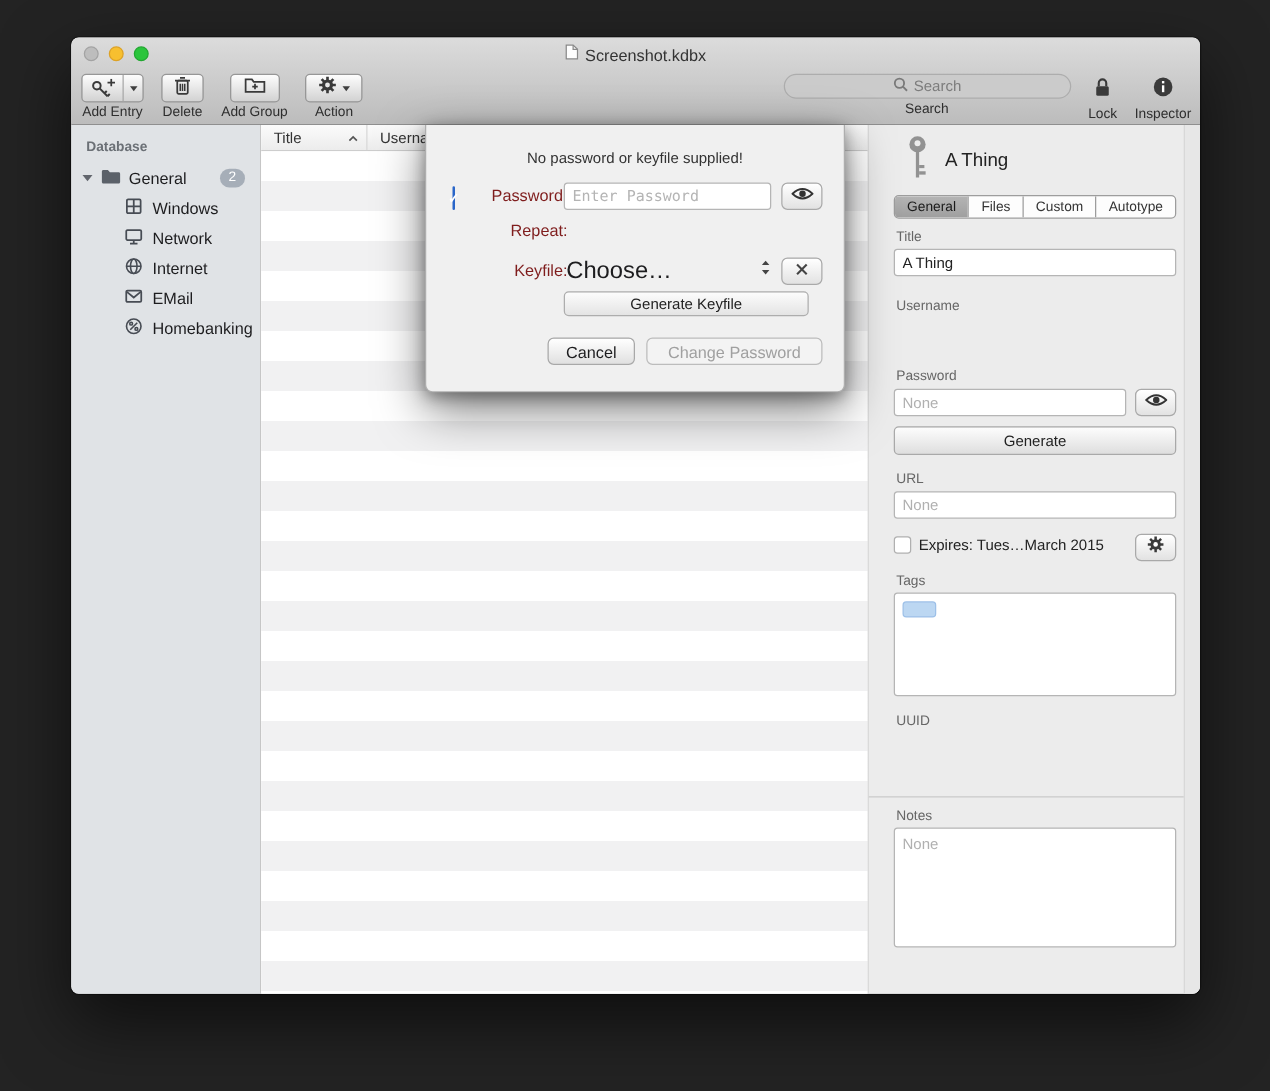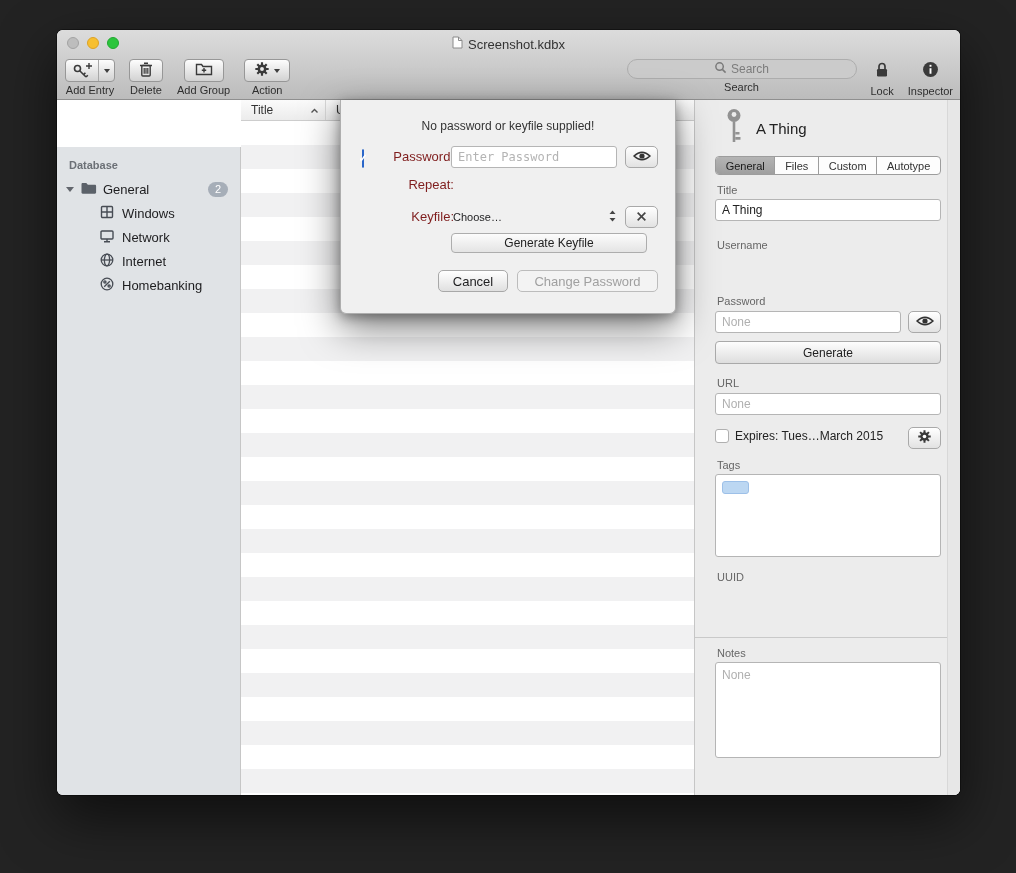--- a/index.html
+++ b/index.html
@@ -29,21 +29,21 @@
   .btn-plain{width:34px;display:flex;align-items:center;justify-content:center;}
   .tb-iconbtn{height:23px;display:flex;align-items:center;justify-content:center;}
   .caret-down{width:0;height:0;border-left:3.5px solid transparent;border-right:3.5px solid transparent;border-top:4.5px solid #3f3f3f;}
   .tb-search{margin-left:auto;display:flex;flex-direction:column;align-items:center;gap:2px;}
   .search-field{width:230px;height:20px;border-radius:10px;background:#cbcbcb;border:1px solid #adadad;box-sizing:border-box;
                 display:flex;align-items:center;justify-content:center;gap:4px;color:#7c7c7c;font-size:12px;}
   .tb-lock,.tb-insp{display:flex;flex-direction:column;align-items:center;gap:2px;padding-top:1px;}
 
   
   .content{position:absolute;left:0;top:70px;right:0;bottom:0;display:flex;}
-  .sidebar{width:184px;background:#e0e3e6;border-right:1px solid #c6c6c6;box-sizing:border-box;padding-top:8px;flex:none;margin-top:47px;}
+  .sidebar{width:152px;background:#e0e3e6;border-right:1px solid #c6c6c6;box-sizing:border-box;padding-top:8px;flex:none;}
   .sb-header{font-size:11px;font-weight:bold;color:#6b7076;padding:4px 12px 6px;}
   .sb-group{display:flex;align-items:center;height:24px;padding-left:9px;font-size:13px;color:#1d1d1f;position:relative;gap:6px;}
   .tri-down{width:0;height:0;border-left:4.5px solid transparent;border-right:4.5px solid transparent;border-top:5.5px solid #62666d;}
   .badge{position:absolute;right:12px;background:#a6aeb8;color:#fff;font-size:11px;line-height:15px;border-radius:9px;padding:0 7px;}
   .sb-item{display:flex;align-items:center;gap:7px;height:24px;padding-left:42px;font-size:13px;color:#1d1d1f;}
 
   .table{flex:1;display:flex;flex-direction:column;background:#fff;border-right:1px solid #c6c6c6;box-sizing:border-box;}
   .t-header{height:20px;background:linear-gradient(#fbfbfb,#ececec);border-bottom:1px solid #cdcdcd;display:flex;font-size:12px;color:#333;flex:none;}
   .title-col{width:85px;box-sizing:border-box;padding:0 6px 0 10px;display:flex;align-items:center;justify-content:space-between;border-right:1px solid #d8d8d8;}
   .user-col{padding-left:10px;display:flex;align-items:center;overflow:hidden;white-space:nowrap;flex:1;}
@@ -86,21 +86,21 @@
           box-shadow:0 14px 38px rgba(0,0,0,.5),0 3px 12px rgba(0,0,0,.35);}
   .dlg-msg{position:absolute;top:19px;left:0;right:0;text-align:center;font-size:12px;color:#333;}
   .lbl{position:absolute;left:6px;width:107px;text-align:right;font-size:13px;color:#7f1d1d;line-height:22px;}
   .dlg-input{position:absolute;left:110px;width:166px;height:22px;background:#fff;border:1px solid #b5b5b5;border-radius:3px;
              box-sizing:border-box;font-family:"DejaVu Sans Mono",monospace;font-size:12px;color:#444;padding:0 6px;outline:none;}
   .dlg-input::placeholder{color:#b4b4b4;opacity:1;}
   .dlg-sqbtn{position:absolute;left:284px;width:33px;height:22px;background:linear-gradient(#ffffff,#e2e2e2);border:1px solid #a9a9a9;
              border-radius:5px;box-sizing:border-box;display:flex;align-items:center;justify-content:center;}
   .dlg-check{position:absolute;left:21px;top:50px;}
   .dlg-popup{position:absolute;left:112px;top:106px;width:164px;height:22px;display:flex;align-items:center;justify-content:space-between;
-             font-size:11px;color:#1d1d1f;}
+             font-size:19px;color:#1d1d1f;}
   .dlg-genkey{position:absolute;left:110px;top:133px;width:196px;height:20px;background:linear-gradient(#fcfcfc,#e4e4e4);
               border:1px solid #adadad;border-radius:4px;box-sizing:border-box;display:flex;align-items:center;justify-content:center;
               font-size:12px;color:#222;}
   .dlg-btn{position:absolute;top:170px;height:22px;border-radius:5px;box-sizing:border-box;display:flex;align-items:center;justify-content:center;font-size:13px;}
   .dlg-cancel{left:97px;width:70px;background:linear-gradient(#ffffff,#e0e0e0);border:1px solid #a8a8a8;color:#1d1d1f;}
   .dlg-change{left:176px;width:141px;background:#f3f3f3;border:1px solid #bcbcbc;color:#a0a0a0;}
 </style>
 </head>
 <body>
 
@@ -262,20 +262,29 @@
         </div>
         <div class="sb-item">
           <span>
             <svg width="16" height="16" viewBox="0 0 16 16" fill="none" stroke="#474c54" stroke-width="1.3">
                 <circle cx="8" cy="8" r="5.8"></circle>
                 <ellipse cx="8" cy="8" rx="2.6" ry="5.8"></ellipse>
                 <line x1="2.2" y1="8" x2="13.8" y2="8"></line>
               </svg>
           </span>
           <span>Internet</span>
+        </div>
+        <div class="sb-item">
+          <span>
+            <svg width="16" height="16" viewBox="0 0 16 16" fill="none" stroke="#474c54" stroke-width="1.4">
+                <rect x="2" y="3.5" width="12" height="9" rx="1"></rect>
+                <polyline points="2.5,4.5 8,9 13.5,4.5"></polyline>
+              </svg>
+          </span>
+          <span>EMail</span>
         </div>
         <div class="sb-item">
           <span>
             <svg width="16" height="16" viewBox="0 0 16 16" fill="none" stroke="#474c54" stroke-width="1.3">
                 <circle cx="8" cy="8" r="5.8"></circle>
                 <line x1="10.8" y1="5.2" x2="5.2" y2="10.8"></line>
                 <circle cx="5.9" cy="5.9" r="1.1"></circle>
                 <circle cx="10.1" cy="10.1" r="1.1"></circle>
               </svg>
           </span>

